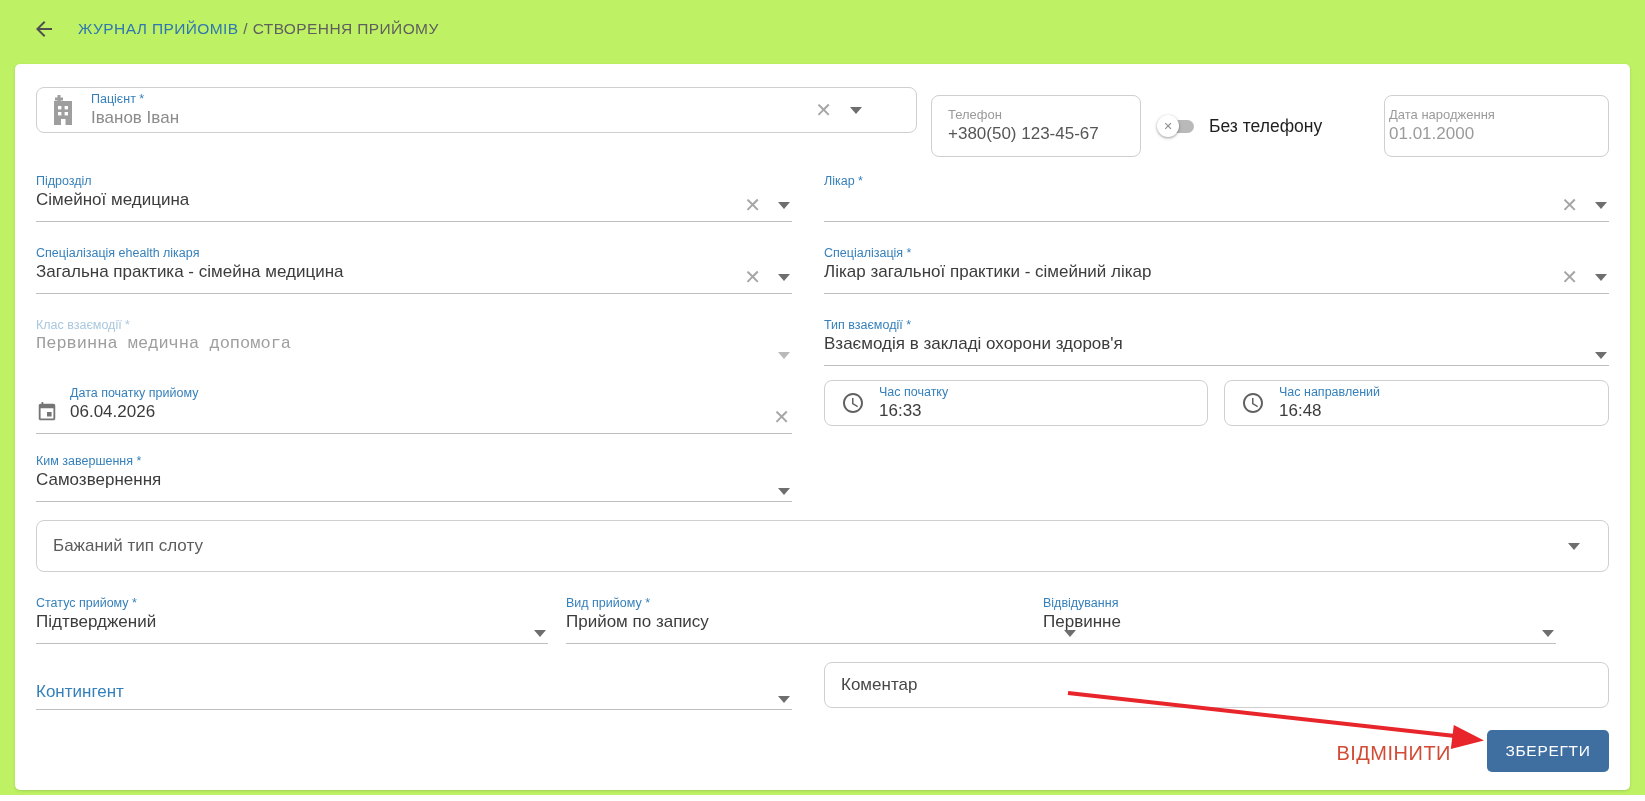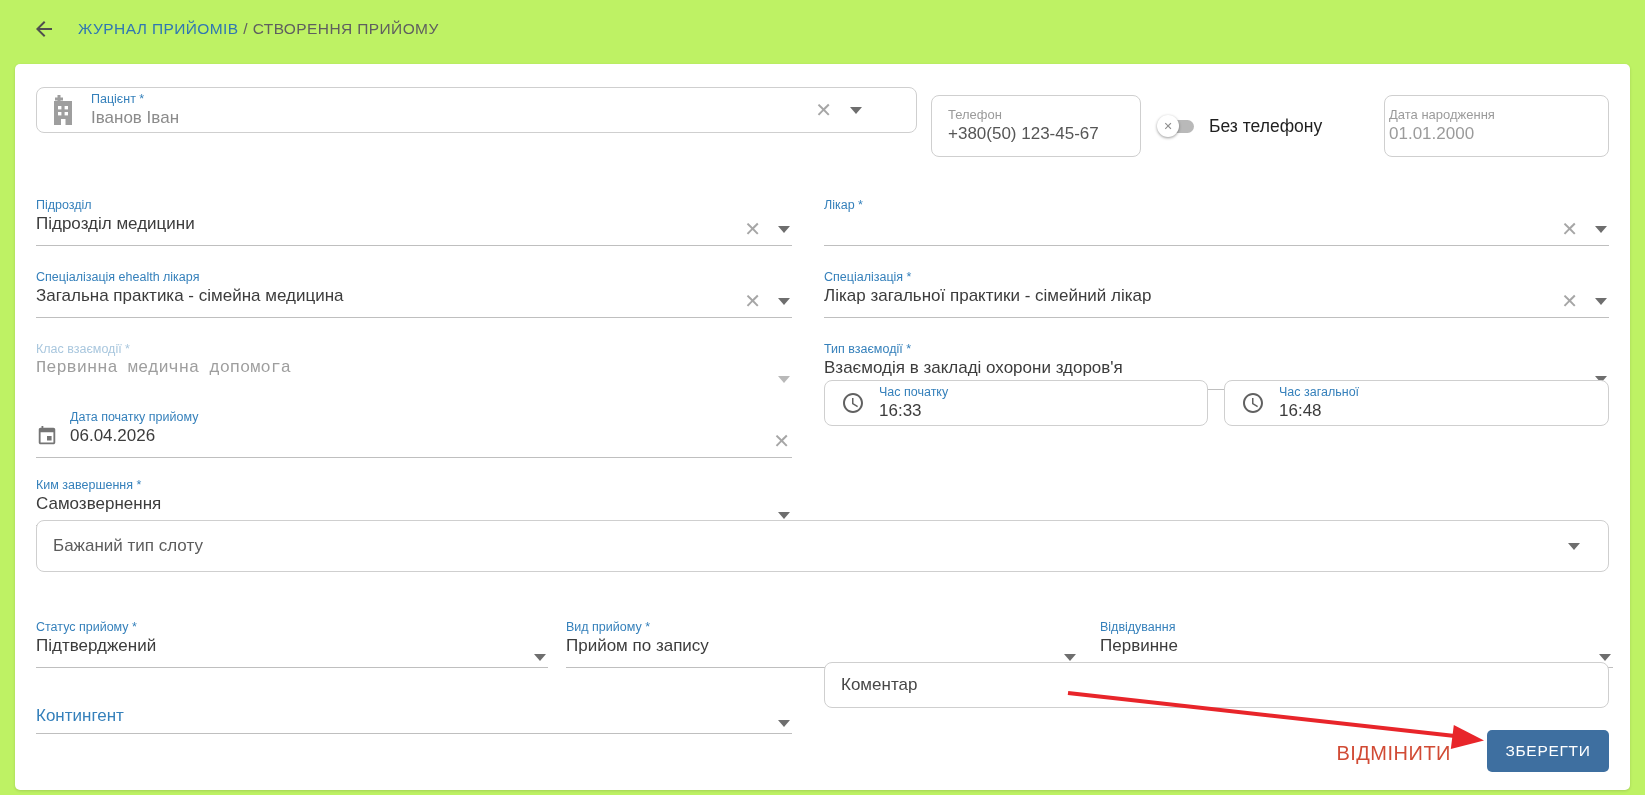--- a/index.html
+++ b/index.html
@@ -24,21 +24,21 @@
   .box-texts{display:flex;flex-direction:column;justify-content:center;}
 
   .f-label{font-size:12.5px;color:#3580bb;line-height:15px;}
   .g-label{font-size:13px;color:#9b9b9b;line-height:16px;}
   .f-value{font-size:17px;color:#3c3c3c;line-height:22px;min-height:22px;}
   .muted{color:#8b8b8b;}
   .gray-val{color:#9b9b9b;}
   .phone-val{color:#565656;}
 
   
-  .uf{position:absolute;box-sizing:border-box;margin-top:24px;}
+  .uf{position:absolute;box-sizing:border-box;}
   .uf .line{position:absolute;left:0;right:0;bottom:0;height:1px;background:#bfbfbf;}
   .uf .adorn{position:absolute;right:2px;bottom:7px;display:flex;align-items:center;gap:17px;}
   .uf.disabled .f-label{color:#a9c7de;}
   .uf.disabled .f-value{color:#9e9e9e;font-family:Liberation Mono, monospace;}
   .uf.disabled .dd{border-top-color:#b9b9b9;}
 
   .clear-x{font-size:20px;color:#a6a6a6;line-height:20px;cursor:pointer;}
   .dd{width:0;height:0;border-left:6px solid transparent;border-right:6px solid transparent;
       border-top:7px solid #6e6e6e;cursor:pointer;}
 
@@ -115,21 +115,21 @@
 
     <div class="outbox" style="left:1369px;top:31px;width:225px;height:62px;padding:0 4px;">
       <div class="box-texts">
         <div class="g-label">Дата народження</div>
         <div class="f-value gray-val">01.01.2000</div>
       </div>
     </div>
 
     <div class="uf" style="left:21px;top:110px;width:756px;height:48px;">
       <div class="f-label">Підрозділ</div>
-      <div class="f-value">Підрозділ медицини</div>
+      <div class="f-value">Сімейної медицина</div>
       <div class="adorn">
         <span class="clear-x">✕</span>
         <span class="dd"></span>
       </div>
       <div class="line"></div>
     </div>
     <div class="uf" style="left:809px;top:110px;width:785px;height:48px;">
       <div class="f-label">Лікар *</div>
       <div class="f-value"></div>
       <div class="adorn">
@@ -196,21 +196,21 @@
         <div class="f-label">Час початку</div>
         <div class="f-value">16:33</div>
       </div>
     </div>
 
     <div class="outbox" style="left:1209px;top:316px;width:385px;height:46px;padding:0 16px;gap:14px;">
       <svg class="icon" width="24" height="24" viewBox="0 0 24 24">
         <path d="M11.99 2C6.47 2 2 6.48 2 12s4.47 10 9.99 10C17.52 22 22 17.52 22 12S17.52 2 11.99 2zM12 20c-4.42 0-8-3.58-8-8s3.58-8 8-8 8 3.58 8 8-3.58 8-8 8zm.5-13H11v6l5.25 3.15.75-1.23-4.5-2.67z" fill="#616161"></path>
       </svg>
       <div class="box-texts">
-        <div class="f-label">Час загальної</div>
+        <div class="f-label">Час направлений</div>
         <div class="f-value">16:48</div>
       </div>
     </div>
 
     <div class="uf" style="left:21px;top:390px;width:756px;height:48px;">
       <div class="f-label">Ким завершення *</div>
       <div class="f-value">Самозвернення</div>
       <div class="adorn">
         <span class="dd"></span>
       </div>
@@ -231,21 +231,21 @@
       <div class="line"></div>
     </div>
     <div class="uf" style="left:551px;top:532px;width:512px;height:48px;">
       <div class="f-label">Вид прийому *</div>
       <div class="f-value">Прийом по запису</div>
       <div class="adorn">
         <span class="dd"></span>
       </div>
       <div class="line"></div>
     </div>
-    <div class="uf" style="left:1085px;top:532px;width:513px;height:48px;">
+    <div class="uf" style="left:1028px;top:532px;width:513px;height:48px;">
       <div class="f-label">Відвідування</div>
       <div class="f-value">Первинне</div>
       <div class="adorn">
         <span class="dd"></span>
       </div>
       <div class="line"></div>
     </div>
 
     <div class="uf" style="left:21px;top:612px;width:756px;height:34px;">
       <div class="f-value" style="position:absolute;left:0;bottom:7px;color:#3580bb;">Контингент</div>

